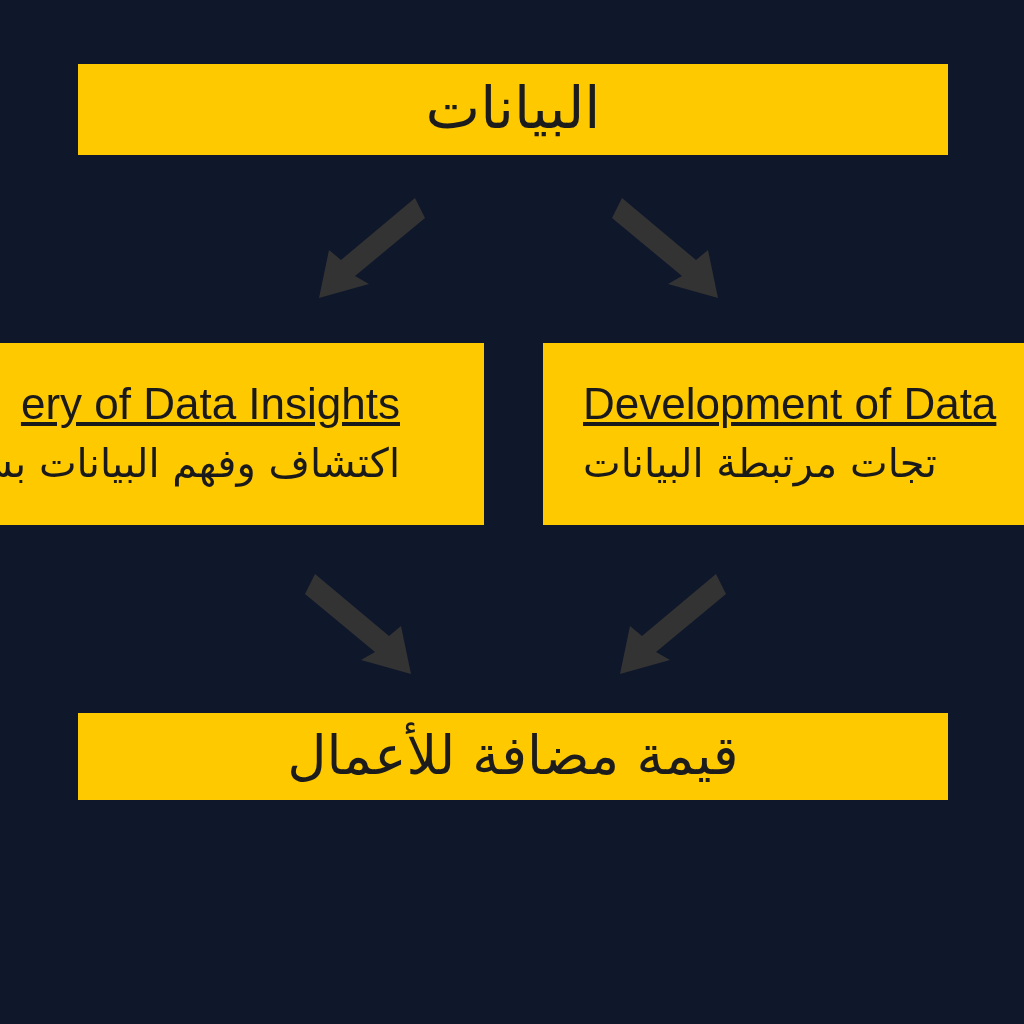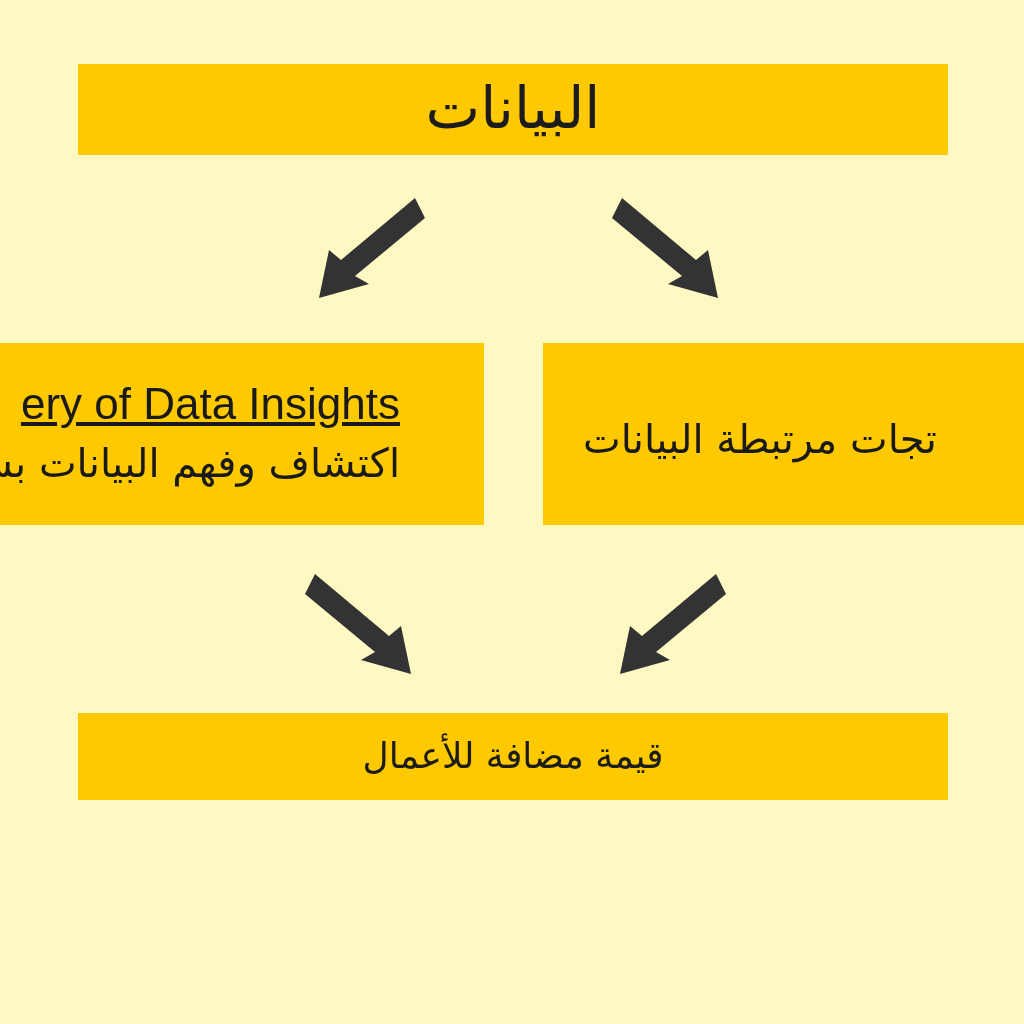--- a/index.html
+++ b/index.html
@@ -10,21 +10,21 @@
     width: 1024px;
     height: 1024px;
     background: #f7f7f7;
     font-family: "Liberation Sans", sans-serif;
     overflow: hidden;
   }
   #canvas {
     position: relative;
     width: 1024px;
     height: 1024px;
-    background: #fef9c3;
+    background: #0f172a;
     overflow: hidden;
   }
 
   .node-box {
     position: absolute;
     background: #ffc900;
     box-sizing: border-box;
     display: flex;
     flex-direction: column;
     align-items: center;
@@ -93,21 +93,21 @@
   }
 
   
   #node-value {
     left: 78px;
     top: 713px;
     width: 870px;
     height: 87px;
   }
   #node-value .ar-title {
-    font-size: 36px;
+    font-size: 54px;
     line-height: 1.0;
     color: #1c1c1c;
     direction: rtl;
     font-family: "DejaVu Sans", sans-serif;
     font-weight: 400;
     margin-top: -2px;
   }
 
   
   .arrow {
@@ -155,20 +155,21 @@
       <polygon points="112,6 122,26 52,84 66,92 16,106 26,58 38,68" fill="#333333"></polygon>
     </svg>
   </div>
 
   <div class="node-box" id="node-insights">
     <div class="en-line">ery of Data Insights</div>
     <div class="ar-line">اكتشاف وفهم البيانات بش</div>
   </div>
 
   <div class="node-box" id="node-products">
+    <div class="en-line">Development of Data</div>
     <div class="ar-line">تجات مرتبطة البيانات</div>
   </div>
 
   <div class="node-box" id="node-value">
     <div class="ar-title">قيمة مضافة للأعمال</div>
   </div>
 
 </div>
 
 </body></html>

